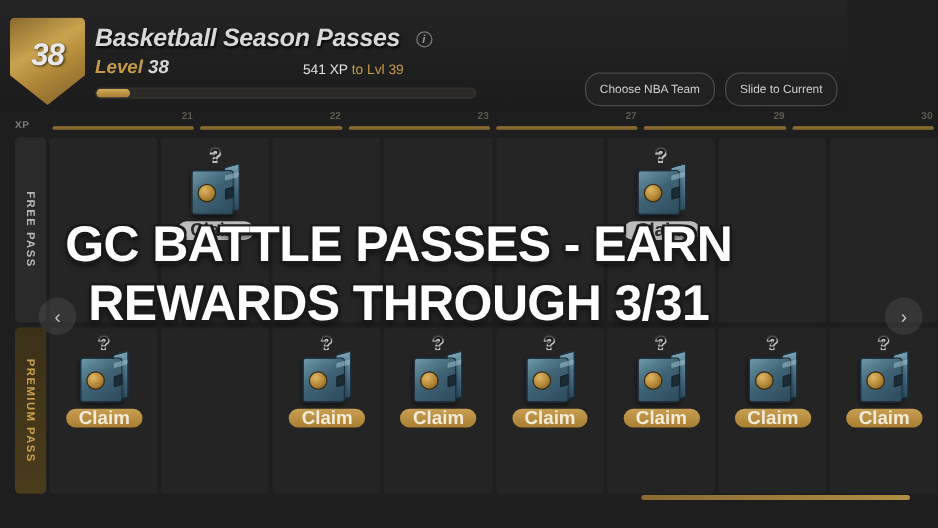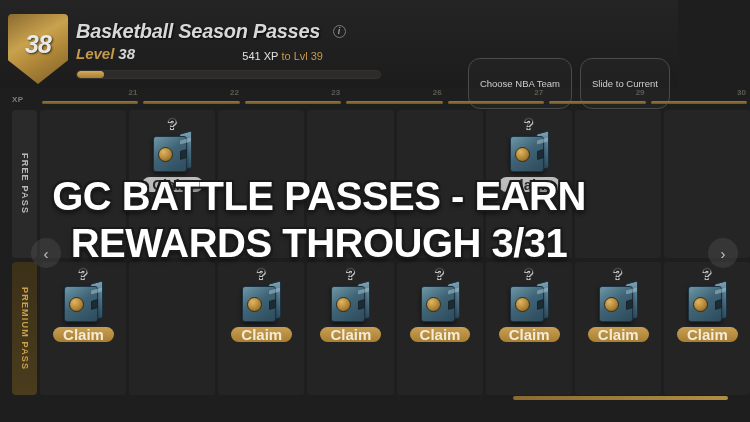--- a/index.html
+++ b/index.html
@@ -52,21 +52,21 @@
 
   .xpbar { position:absolute; left:76px; top:70px; width:305px; height:9px;
            background:#2c2b29; border-radius:5px; border:1px solid #343331; overflow:hidden; }
   .xpbar .fill { height:100%; width:9%;
            background:linear-gradient(180deg,#d3aa59 0%,#a77f33 100%);
            border-radius:5px; }
 
   .hdr-buttons { position:absolute; right:8px; top:58px; display:flex; gap:8px; }
   .pill {
     border:1px solid #4a4a4a; border-radius:12px; background:rgba(255,255,255,.02);
-    color:#cfcfcf; font-size:9.5px; padding:19px 11px; white-space:nowrap; cursor:pointer;
+    color:#cfcfcf; font-size:9.5px; padding:7px 11px; white-space:nowrap; cursor:pointer;
   }
 
   
   .tickrow { position:absolute; left:0; top:88px; width:750px; height:22px; }
   .xp-label { position:absolute; left:12px; top:7px; font-size:8px; font-weight:bold; color:#7d7d7d; letter-spacing:.5px; }
   .ticks { position:absolute; left:40px; top:0; right:0; height:22px; display:flex; }
   .tick { flex:1 0 0; position:relative; }
   .tick .num {
     position:absolute; right:4px; top:0; font-size:8px; font-weight:bold;
     color:#5f5b52;
@@ -206,24 +206,20 @@
         </div>
         <div class="tick">
           <div class="num">22</div>
           <div class="bar"></div>
         </div>
         <div class="tick">
           <div class="num">23</div>
           <div class="bar"></div>
         </div>
         <div class="tick">
-          <div class="num">26</div>
-          <div class="bar"></div>
-        </div>
-        <div class="tick">
           <div class="num">27</div>
           <div class="bar"></div>
         </div>
         <div class="tick">
           <div class="num">29</div>
           <div class="bar"></div>
         </div>
         <div class="tick">
           <div class="num">30</div>
           <div class="bar"></div>

